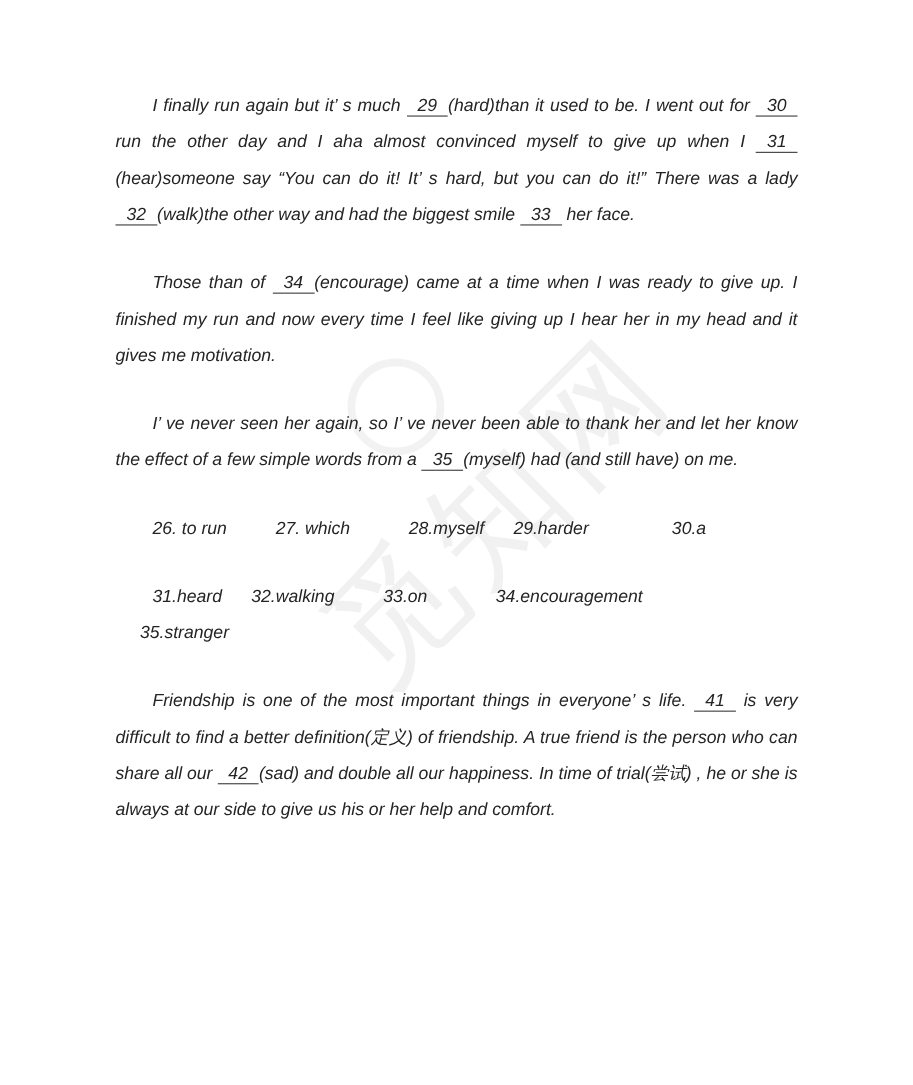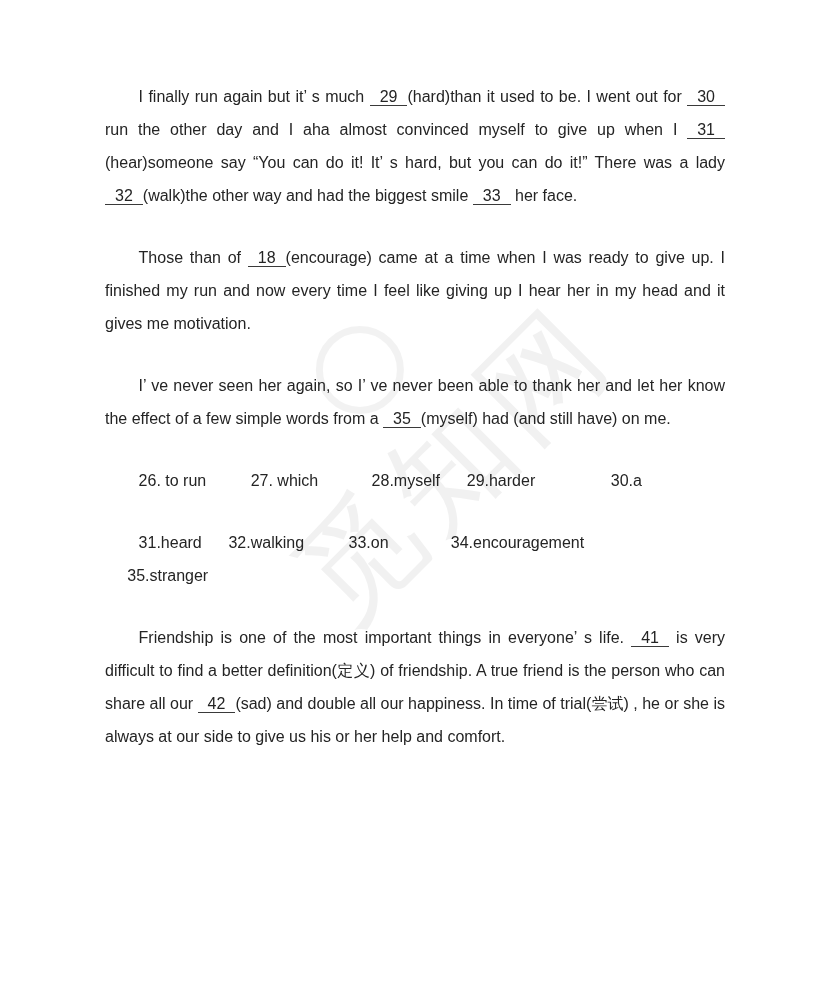--- a/index.html
+++ b/index.html
@@ -28,20 +28,21 @@
     margin: 0 0 29px 0;
     line-height: 33px;
     text-align: justify;
   }
   p.para.answers {
     text-align: left;
     white-space: pre-wrap;
   }
   p.para.indent {
     text-indent: 2.1em;
+    font-style: italic;
   }
   .blank {
     display: inline;
     padding: 0 10px;
     border-bottom: 1px solid #3a3a3a;
     color: #242424;
   }
   .watermark {
     position: absolute;
     left: 150px;
@@ -75,20 +76,20 @@
 </head>
 <body>
 
 <div class="page">
   <div class="watermark">
     <div class="watermark-ring"></div>
     <div class="watermark-text">觅知网</div>
   </div>
   <div class="content">
       <p class="para indent"><span>I finally run again but it’ s much </span><span class="blank">29</span><span>(hard)than it used to be. I went out for </span><span class="blank">30</span><span> run the other day and I aha almost convinced myself to give up when I </span><span class="blank">31</span><span> (hear)someone say “You can do it! It’ s hard, but you can do it!”  There was a lady </span><span class="blank">32</span><span>(walk)the other way and had the biggest smile </span><span class="blank">33</span><span> her face.</span></p>
-      <p class="para indent"><span>Those than of </span><span class="blank">18</span><span>(encourage) came at a time when I was ready to give up. I finished my run and now every time I feel like giving up I hear her in my head and it gives me motivation.</span></p>
+      <p class="para indent"><span>Those than of </span><span class="blank">34</span><span>(encourage) came at a time when I was ready to give up. I finished my run and now every time I feel like giving up I hear her in my head and it gives me motivation.</span></p>
       <p class="para indent"><span>I’ ve never seen her again, so I’ ve never been able to thank her and let her know the effect of a few simple words from a </span><span class="blank">35</span><span>(myself) had (and still have) on me.</span></p>
       <p class="para answers indent"><span>26. to run          27. which            28.myself      29.harder                 30.a</span></p>
       <p class="para answers indent"><span>31.heard      32.walking          33.on              34.encouragement
      35.stranger</span></p>
       <p class="para indent"><span>Friendship is one of the most important things in everyone’ s life. </span><span class="blank">41</span><span> is very difficult to find a better definition(定义) of friendship. A true friend is the person who can share all our </span><span class="blank">42</span><span>(sad) and double all our happiness. In time of trial(尝试) , he or she is always at our side to give us his or her help and comfort.</span></p>
     </div>
 </div>
 
 </body></html>

